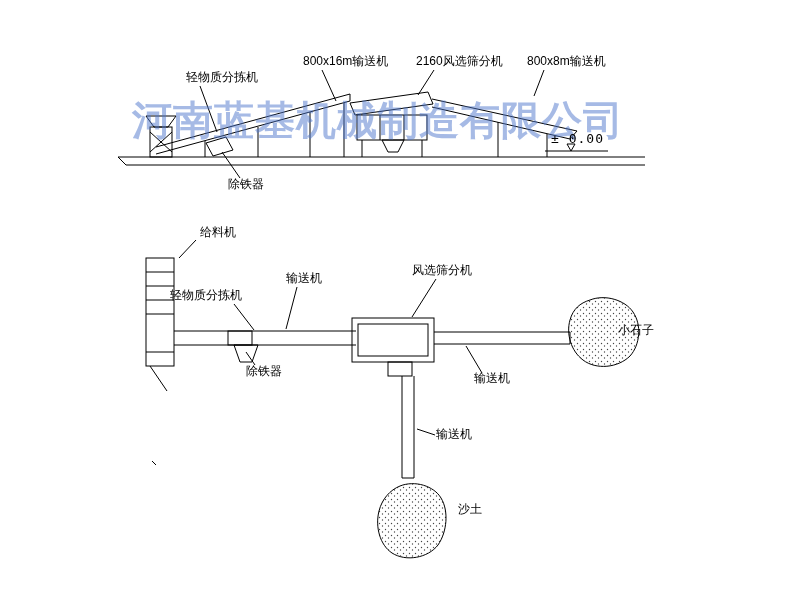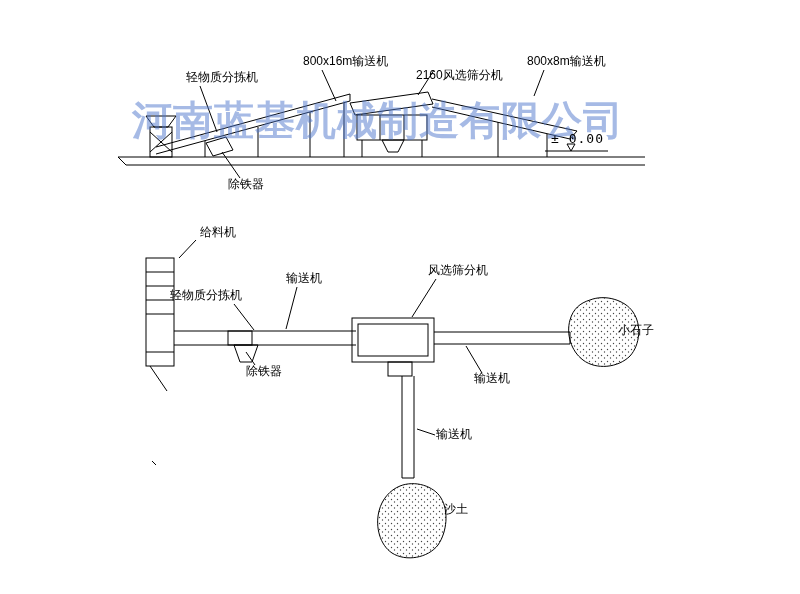--- a/index.html
+++ b/index.html
@@ -154,28 +154,28 @@
       <g>
         <line x1="152" y1="461" x2="156" y2="465"></line>
       </g>
     </g>
   </svg>
 
   <div class="wm wm-top">河南蓝基机械制造有限公司</div>
 
   <div class="lbl" style="left:186px;top:71px">轻物质分拣机</div>
   <div class="lbl" style="left:303px;top:55px">800x16m输送机</div>
-  <div class="lbl" style="left:416px;top:69px">2160风选筛分机</div>
+  <div class="lbl" style="left:416px;top:55px">2160风选筛分机</div>
   <div class="lbl" style="left:527px;top:55px">800x8m输送机</div>
   <div class="lbl lbl-datum" style="left:551px;top:132px">± 0.00</div>
   <div class="lbl" style="left:228px;top:178px">除铁器</div>
 
   <div class="lbl" style="left:200px;top:226px">给料机</div>
   <div class="lbl" style="left:170px;top:289px">轻物质分拣机</div>
   <div class="lbl" style="left:286px;top:272px">输送机</div>
-  <div class="lbl" style="left:428px;top:264px">风选筛分机</div>
+  <div class="lbl" style="left:412px;top:264px">风选筛分机</div>
   <div class="lbl" style="left:246px;top:365px">除铁器</div>
   <div class="lbl" style="left:474px;top:372px">输送机</div>
   <div class="lbl" style="left:436px;top:428px">输送机</div>
   <div class="lbl" style="left:618px;top:324px">小石子</div>
-  <div class="lbl" style="left:444px;top:503px">沙土</div>
+  <div class="lbl" style="left:458px;top:503px">沙土</div>
 
 </div>
 
 </body></html>

